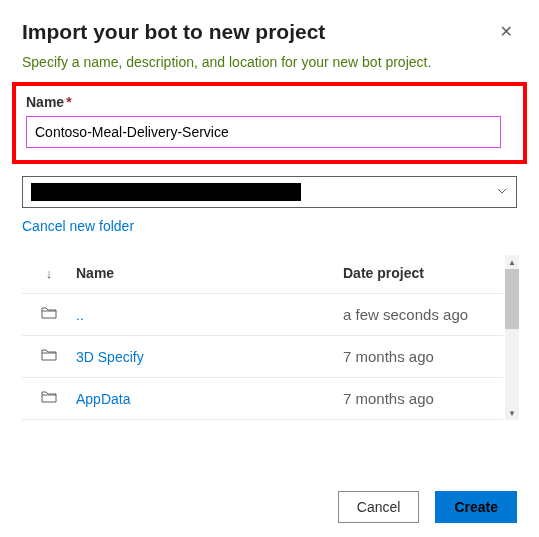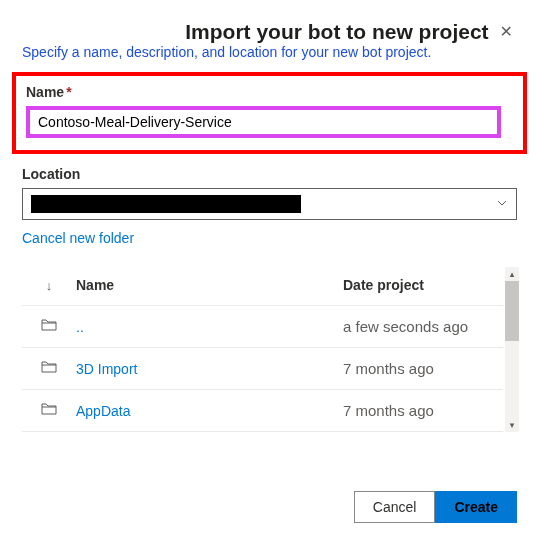--- a/index.html
+++ b/index.html
@@ -7,41 +7,42 @@
       font-family: 'Segoe UI', -apple-system, BlinkMacSystemFont, sans-serif;
       background: #ffffff;
       width: 539px;
       height: 537px;
       position: relative;
       padding: 20px 22px;
       color: #323130;
     }
     .header-row {
       display: flex;
-      justify-content: flex-end;
+      justify-content: space-between;
       align-items: flex-start;
       gap: 7px;
     }
     .title {
       font-size: 21px;
       font-weight: 600;
       color: #201f1e;
     }
     .close-btn {
       background: none;
       border: none;
       cursor: pointer;
       font-size: 16px;
       color: #605e5c;
       padding: 4px;
       line-height: 1;
     }
     .subtitle {
       font-size: 14px;
-      color: #1d4ed8;
+      color: #4d7c0f;
+      margin-top: 10px;
     }
     .name-group-wrapper {
       border: 4px solid #ff0000;
       padding: 8px 22px 12px 10px;
       margin-left: -10px;
       margin-right: -10px;
       margin-top: 12px;
     }
     .label {
       font-size: 14px;
@@ -49,21 +50,21 @@
       color: #323130;
       display: block;
     }
     .required-star {
       color: #a4262c;
       margin-left: 2px;
     }
     .text-input {
       width: 100%;
       height: 32px;
-      border: 4px solid #d946ef;
+      border: 1px solid #d946ef;
       padding: 4px 8px;
       font-size: 14px;
       font-family: inherit;
       margin-top: 6px;
       outline: none;
     }
     .location-group {
       margin-top: 12px;
     }
     .dropdown {
@@ -182,21 +183,21 @@
     .file-date {
       width: 160px;
       color: #605e5c;
       font-size: 15px;
     }
     .footer {
       position: absolute;
       bottom: 14px;
       right: 22px;
       display: flex;
-      gap: 0;
+      gap: 16px;
     }
     .btn {
       height: 32px;
       padding: 0 18px;
       font-size: 14px;
       font-family: inherit;
       cursor: pointer;
       border: 1px solid #8a8886;
       background: #ffffff;
       color: #323130;
@@ -221,21 +222,20 @@
 <p class="subtitle">Specify a name, description, and location for your new bot project.</p>
 
 <div class="name-group-wrapper">
   <label class="label">
     <span>Name</span><span class="required-star">*</span>
   </label>
   <input type="text" class="text-input" value="Contoso-Meal-Delivery-Service" style="">
 </div>
 
 <div class="location-group">
-  <label class="label">Location</label>
   <div class="dropdown">
     <div class="dropdown-value"></div>
     <span class="chevron-down">
       <svg width="12" height="12" viewBox="0 0 12 12">
           <path d="M2 4 L6 8 L10 4" stroke="#605e5c" stroke-width="1" fill="none"></path>
         </svg>
     </span>
   </div>
   <a class="create-link">Cancel new folder</a>
 </div>
@@ -268,21 +268,21 @@
   </div>
 
   <div class="file-row">
     <div class="icon-col">
       <span class="folder-icon">
         <svg viewBox="0 0 16 14">
             <path d="M1 2 h4 l2 2 h8 v8 h-14 z M1 5 h14" stroke="#605e5c" stroke-width="1" fill="none"></path>
           </svg>
       </span>
     </div>
-    <div class="file-name">3D Import</div>
+    <div class="file-name">3D Specify</div>
     <div class="file-date">7 months ago</div>
   </div>
 
   <div class="file-row">
     <div class="icon-col">
       <span class="folder-icon">
         <svg viewBox="0 0 16 14">
             <path d="M1 2 h4 l2 2 h8 v8 h-14 z M1 5 h14" stroke="#605e5c" stroke-width="1" fill="none"></path>
           </svg>
       </span>

